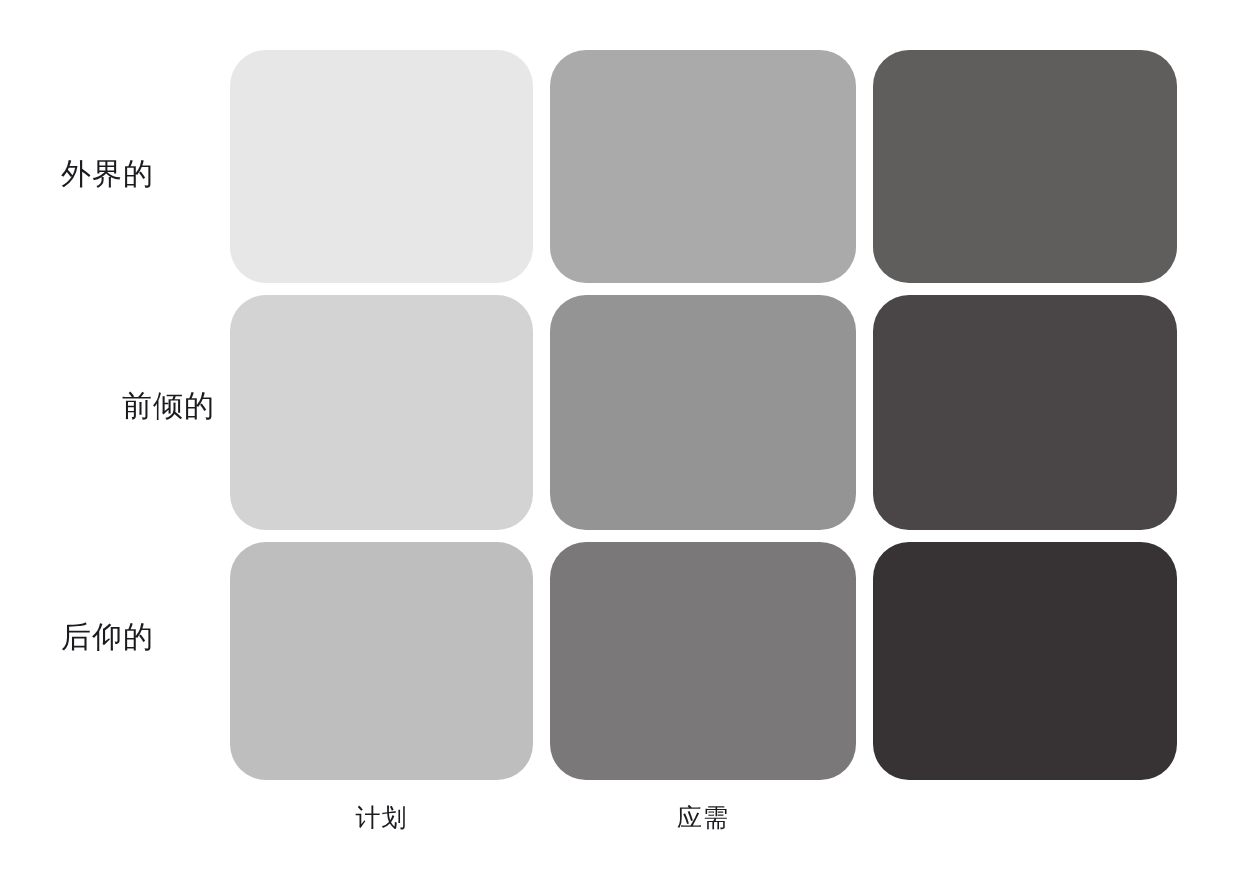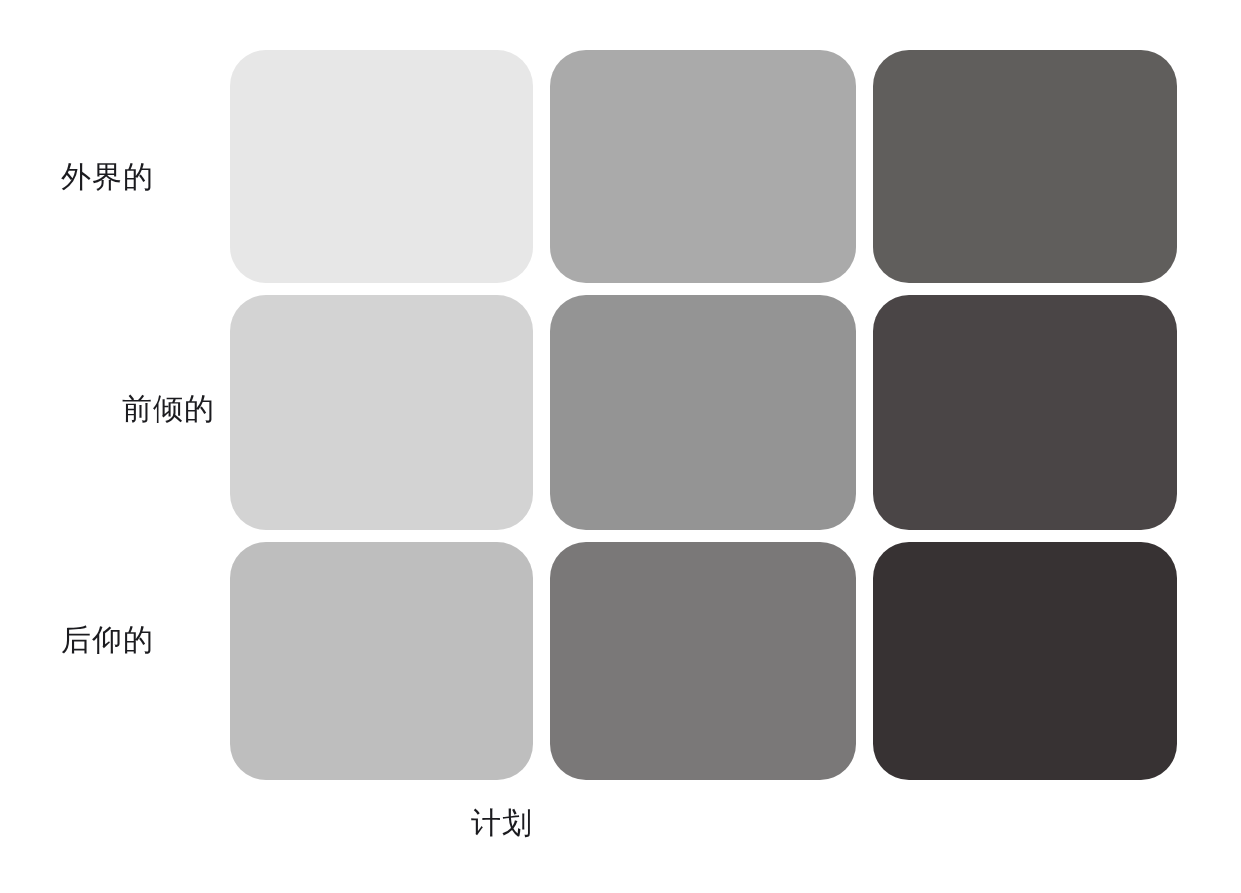--- a/index.html
+++ b/index.html
@@ -12,20 +12,21 @@
     height: 893px;
     font-family: "Liberation Serif", "DejaVu Serif", serif;
     overflow: hidden;
   }
 
   #matrix-diagram {
     position: relative;
     width: 1062px;
     height: 893px;
     background: #ffffff;
+    font-family: Liberation Mono, monospace;
   }
 
   
   .row-label {
     position: absolute;
     left: 0;
     width: 215px;
     text-align: center;
     font-size: 30px;
     line-height: 1.1;
@@ -34,22 +35,22 @@
     white-space: nowrap;
   }
   .row-label.r0 { top: 160px; }
   .row-label.r1 { top: 392px; }
   .row-label.r2 { top: 623px; }
 
   
   .col-label {
     position: absolute;
     top: 806px;
-    text-align: right;
-    font-size: 30px;
+    text-align: center;
+    font-size: 25px;
     line-height: 1.1;
     color: #1b1b1f;
     letter-spacing: 1px;
     white-space: nowrap;
   }
   .col-label.c0 { left: 230px; width: 303px; }
   .col-label.c1 { left: 550px; width: 306px; }
   .col-label.c2 { left: 873px; width: 304px; }
 
   
@@ -88,14 +89,15 @@
     <div class="cell row1 col0" style="background-color: rgb(211, 211, 211);"></div>
     <div class="cell row1 col1" style="background-color: rgb(148, 148, 148);"></div>
     <div class="cell row1 col2" style="background-color: rgb(74, 69, 70);"></div>
 
     <div class="cell row2 col0" style="background-color: rgb(190, 190, 190);"></div>
     <div class="cell row2 col1" style="background-color: rgb(122, 120, 120);"></div>
     <div class="cell row2 col2" style="background-color: rgb(55, 50, 51);"></div>
   </div>
 
   <div class="col-label c0" style="color: rgb(27, 27, 31);">计划</div>
+  <div class="col-label c1" style="color: rgb(27, 27, 31);">应需</div>
 
 </div>
 
 </body></html>

